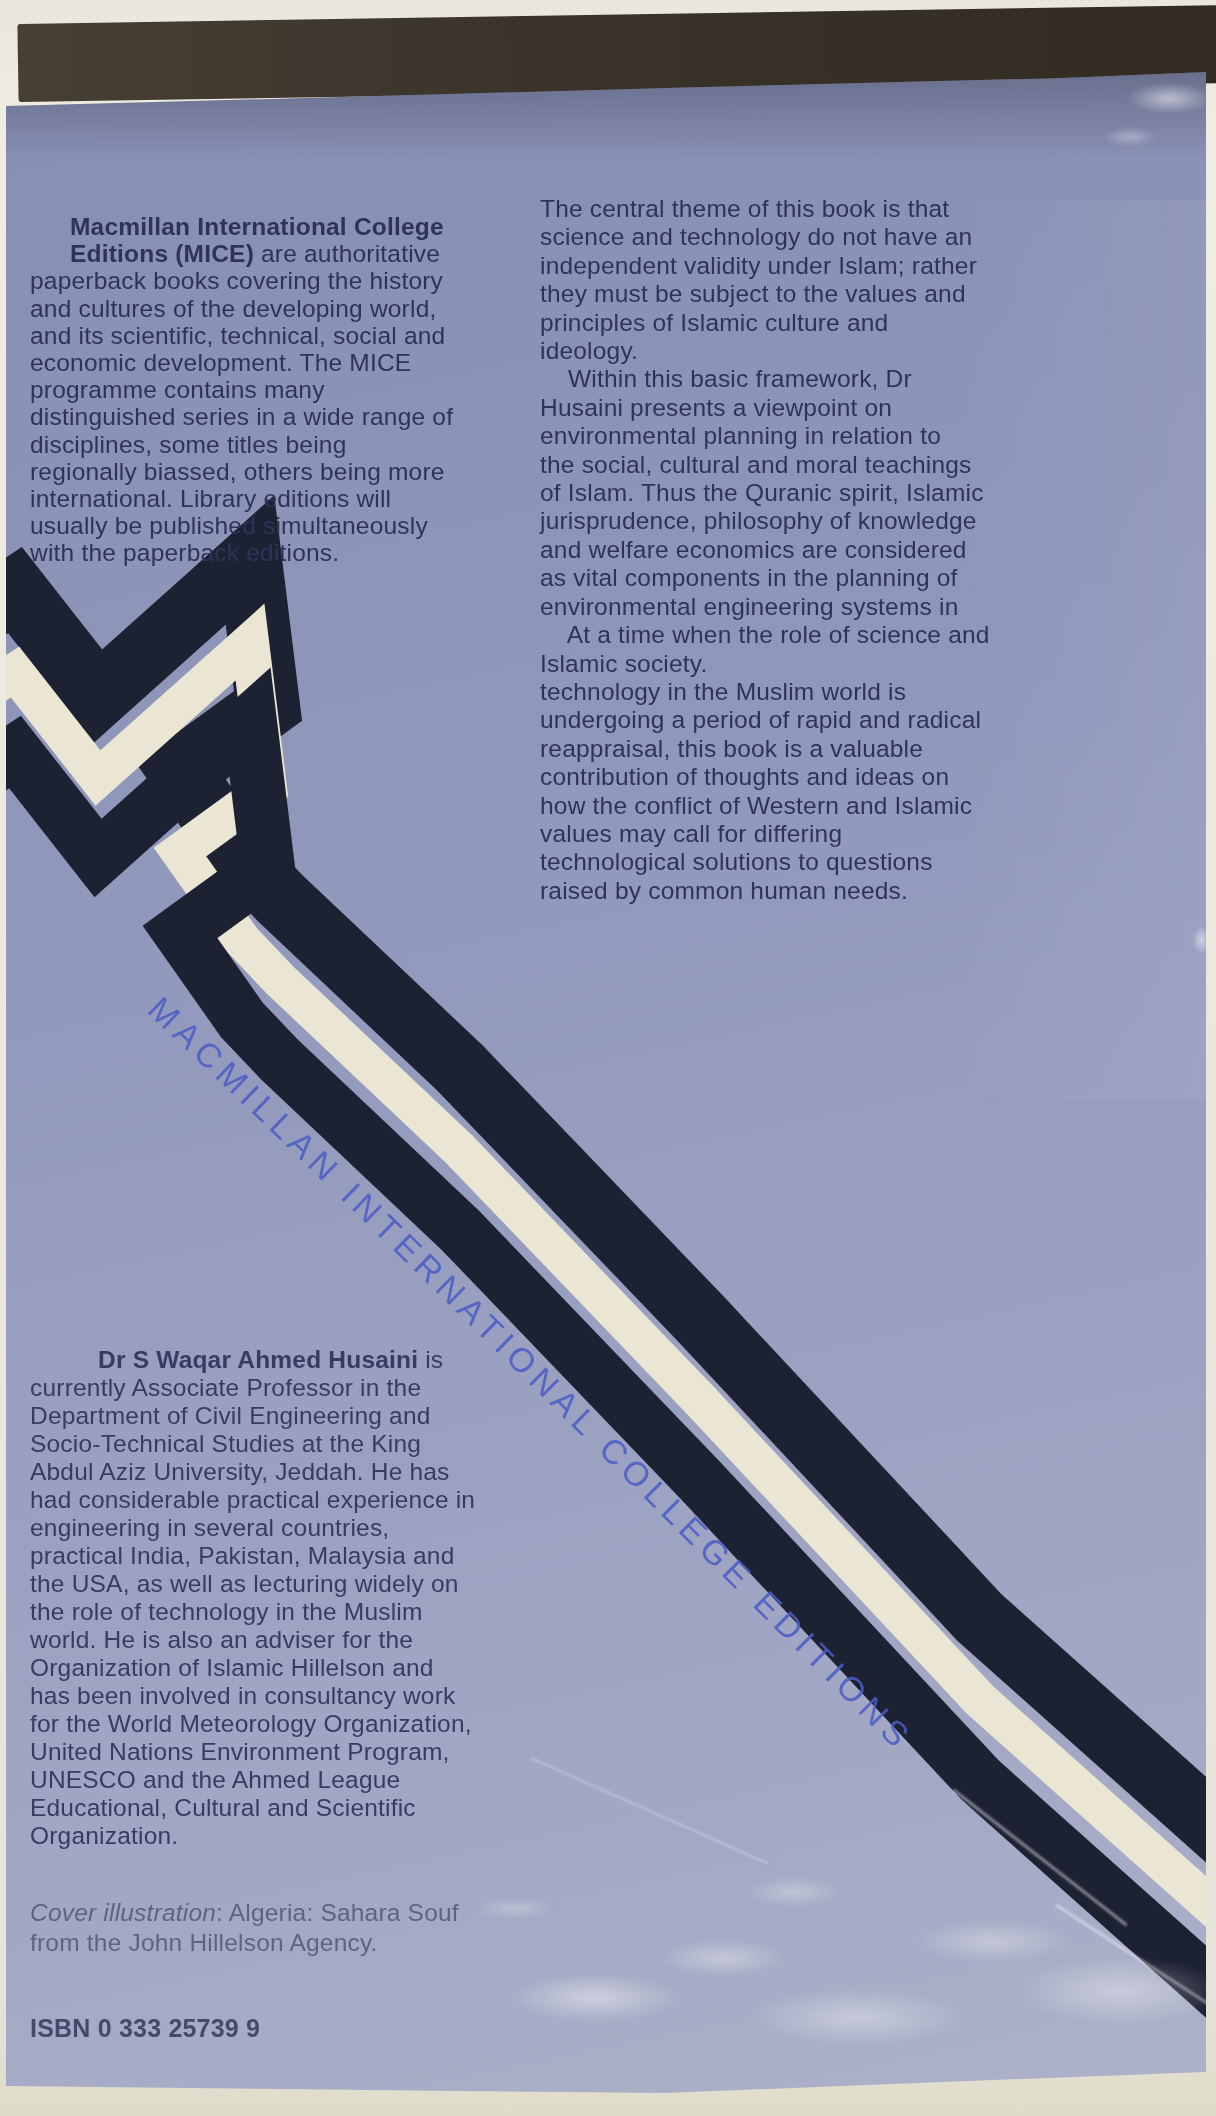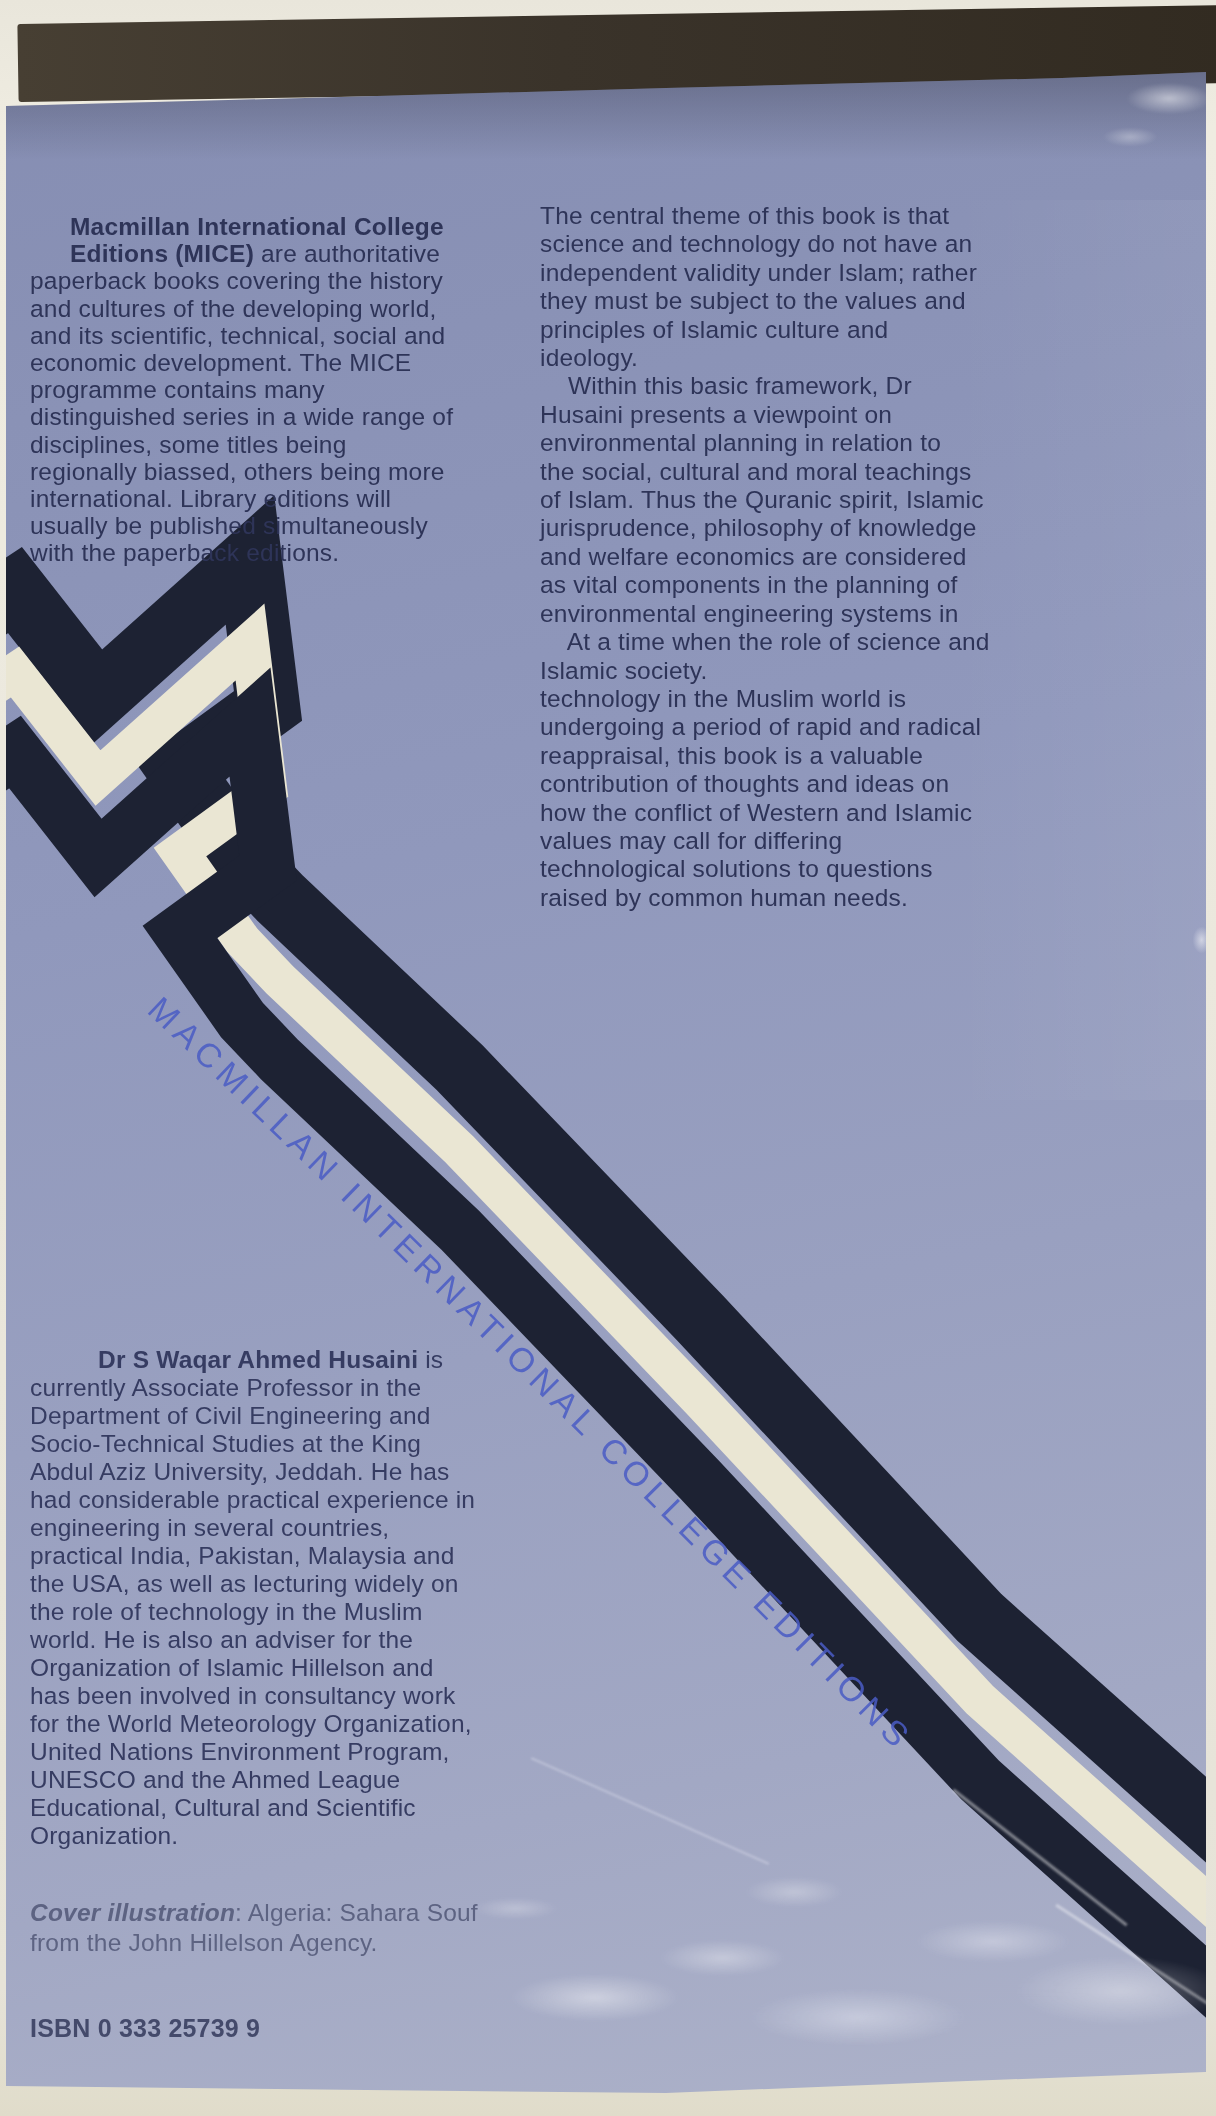--- a/index.html
+++ b/index.html
@@ -28,24 +28,24 @@
   .cover-shade{
     left:0;top:70px;width:1216px;height:90px;
     background:linear-gradient(180deg,rgba(20,20,30,.28),rgba(20,20,30,0));
   }
   svg.deco{position:absolute;left:0;top:0;width:1216px;height:2116px;}
 
   
   .tcol{color:#2e3458;font-size:24.5px;line-height:28.2px;letter-spacing:.2px;}
   .tl{white-space:pre;}
   .b{font-weight:700;margin-left:40px;}
-  .i{font-style:italic;font-weight:bold;}
+  .i{font-style:italic;}
   .left-col{left:30px;top:213px;width:500px;}
   .left-col .tl{line-height:27.2px;}
-  .right-col{left:540px;top:202px;width:580px;}
+  .right-col{left:540px;top:195px;width:580px;}
   .right-col .tl{line-height:28.4px;}
   .bio{left:30px;top:1346px;width:545px;color:#363c62;}
   .bio .tl{line-height:28px;}
   .covernote{left:30px;top:1898px;width:540px;color:#4e5474;opacity:.82;}
   .covernote .tl{line-height:30px;}
   .isbn{left:30px;top:2014px;width:420px;color:#343a5c;font-weight:700;font-size:25px;opacity:.85;}
 
   
   .wear-br{
     left:420px;top:1760px;width:796px;height:330px;opacity:.85;

